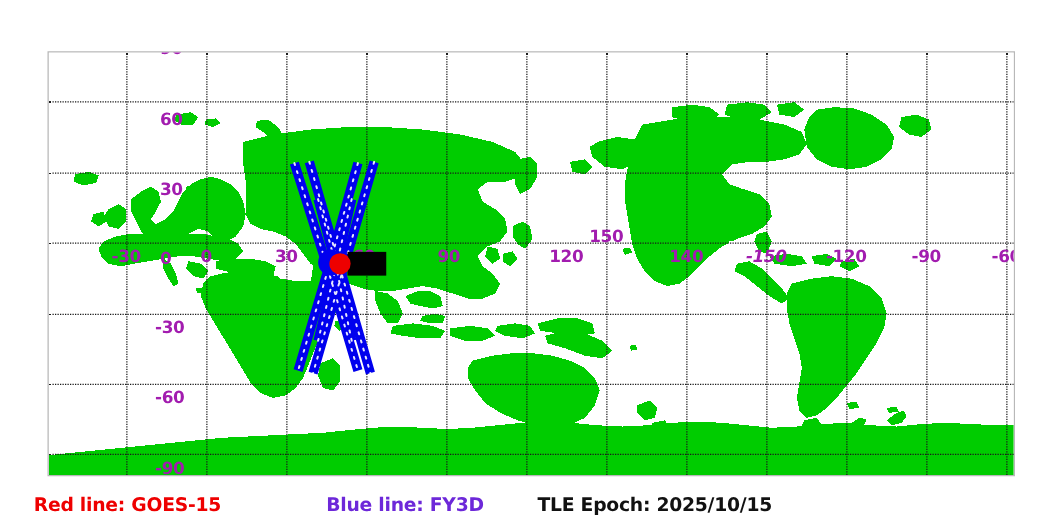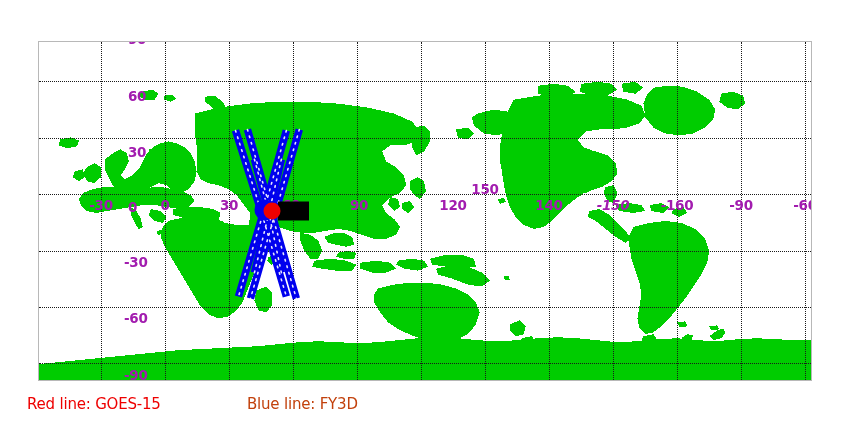--- a/index.html
+++ b/index.html
@@ -99,28 +99,28 @@
   
   #legend {
     position: absolute;
     left: 0; top: 393px;
     width: 850px; height: 28px;
   }
   .legend-entry {
     position: absolute;
     font-family: "DejaVu Sans", sans-serif;
     font-size: 15px;
-    font-weight: normal;
+    font-weight: bold;
     white-space: nowrap;
     line-height: 1;
     letter-spacing: -0.2px;
     text-align: center;
   }
   #legend-red   { left: 27px;  top: 4px; color: #ee0000; }
-  #legend-blue  { left: 247px; top: 4px; color: #c2410c; }
+  #legend-blue  { left: 261px; top: 4px; color: #6d28d9; }
   #legend-epoch { left: 430px; top: 4px; color: #111111; }
 </style>
 </head>
 <body>
 
 <div id="plot-frame">
 
   <svg id="map-svg" viewBox="0 0 774 340" preserveAspectRatio="none">
     <rect x="0" y="0" width="774" height="340" fill="#ffffff"></rect>
     <g fill="#00CC00" stroke="none" shape-rendering="crispEdges">
@@ -336,30 +336,31 @@
 
   <div class="lon-label" style="left:62px;  top:164px;">-30</div>
   <div class="lon-label" style="left:126px; top:164px;">0</div>
   <div class="lon-label" style="left:190px; top:164px;">30</div>
   <div class="lon-label" style="left:252px; top:164px;">60</div>
   <div class="lon-label" style="left:320px; top:164px;">90</div>
   <div class="lon-label" style="left:378px; top:164px;margin-left:36px;">120</div>
   <div class="lon-label" style="left:446px; top:148px;">150</div>
   <div class="lon-label" style="left:510px; top:164px;">140</div>
   <div class="lon-label" style="left:574px; top:164px;font-style:italic;">-150</div>
-  <div class="lon-label" style="left:638px; top:164px;">-160</div>
+  <div class="lon-label" style="left:638px; top:164px;">-120</div>
   <div class="lon-label" style="left:702px; top:164px;">-90</div>
   <div class="lon-label" style="left:766px; top:164px;">-60</div>
 
   <div class="lat-label" style="left:89px; top:-2px;">90</div>
   <div class="lat-label" style="left:89px; top:55px;">60</div>
   <div class="lat-label" style="left:89px; top:111px;">30</div>
   <div class="lat-label" style="left:89px; top:166px;">0</div>
   <div class="lat-label" style="left:85px; top:221px;">-30</div>
   <div class="lat-label" style="left:85px; top:277px;">-60</div>
   <div class="lat-label" style="left:85px; top:334px;">-90</div>
 
 </div>
 
 <div id="legend">
   <div class="legend-entry" id="legend-red">Red line: GOES-15</div>
   <div class="legend-entry" id="legend-blue">Blue line: FY3D</div>
+  <div class="legend-entry" id="legend-epoch">TLE Epoch: 2025/10/15</div>
 </div>
 
 </body></html>

